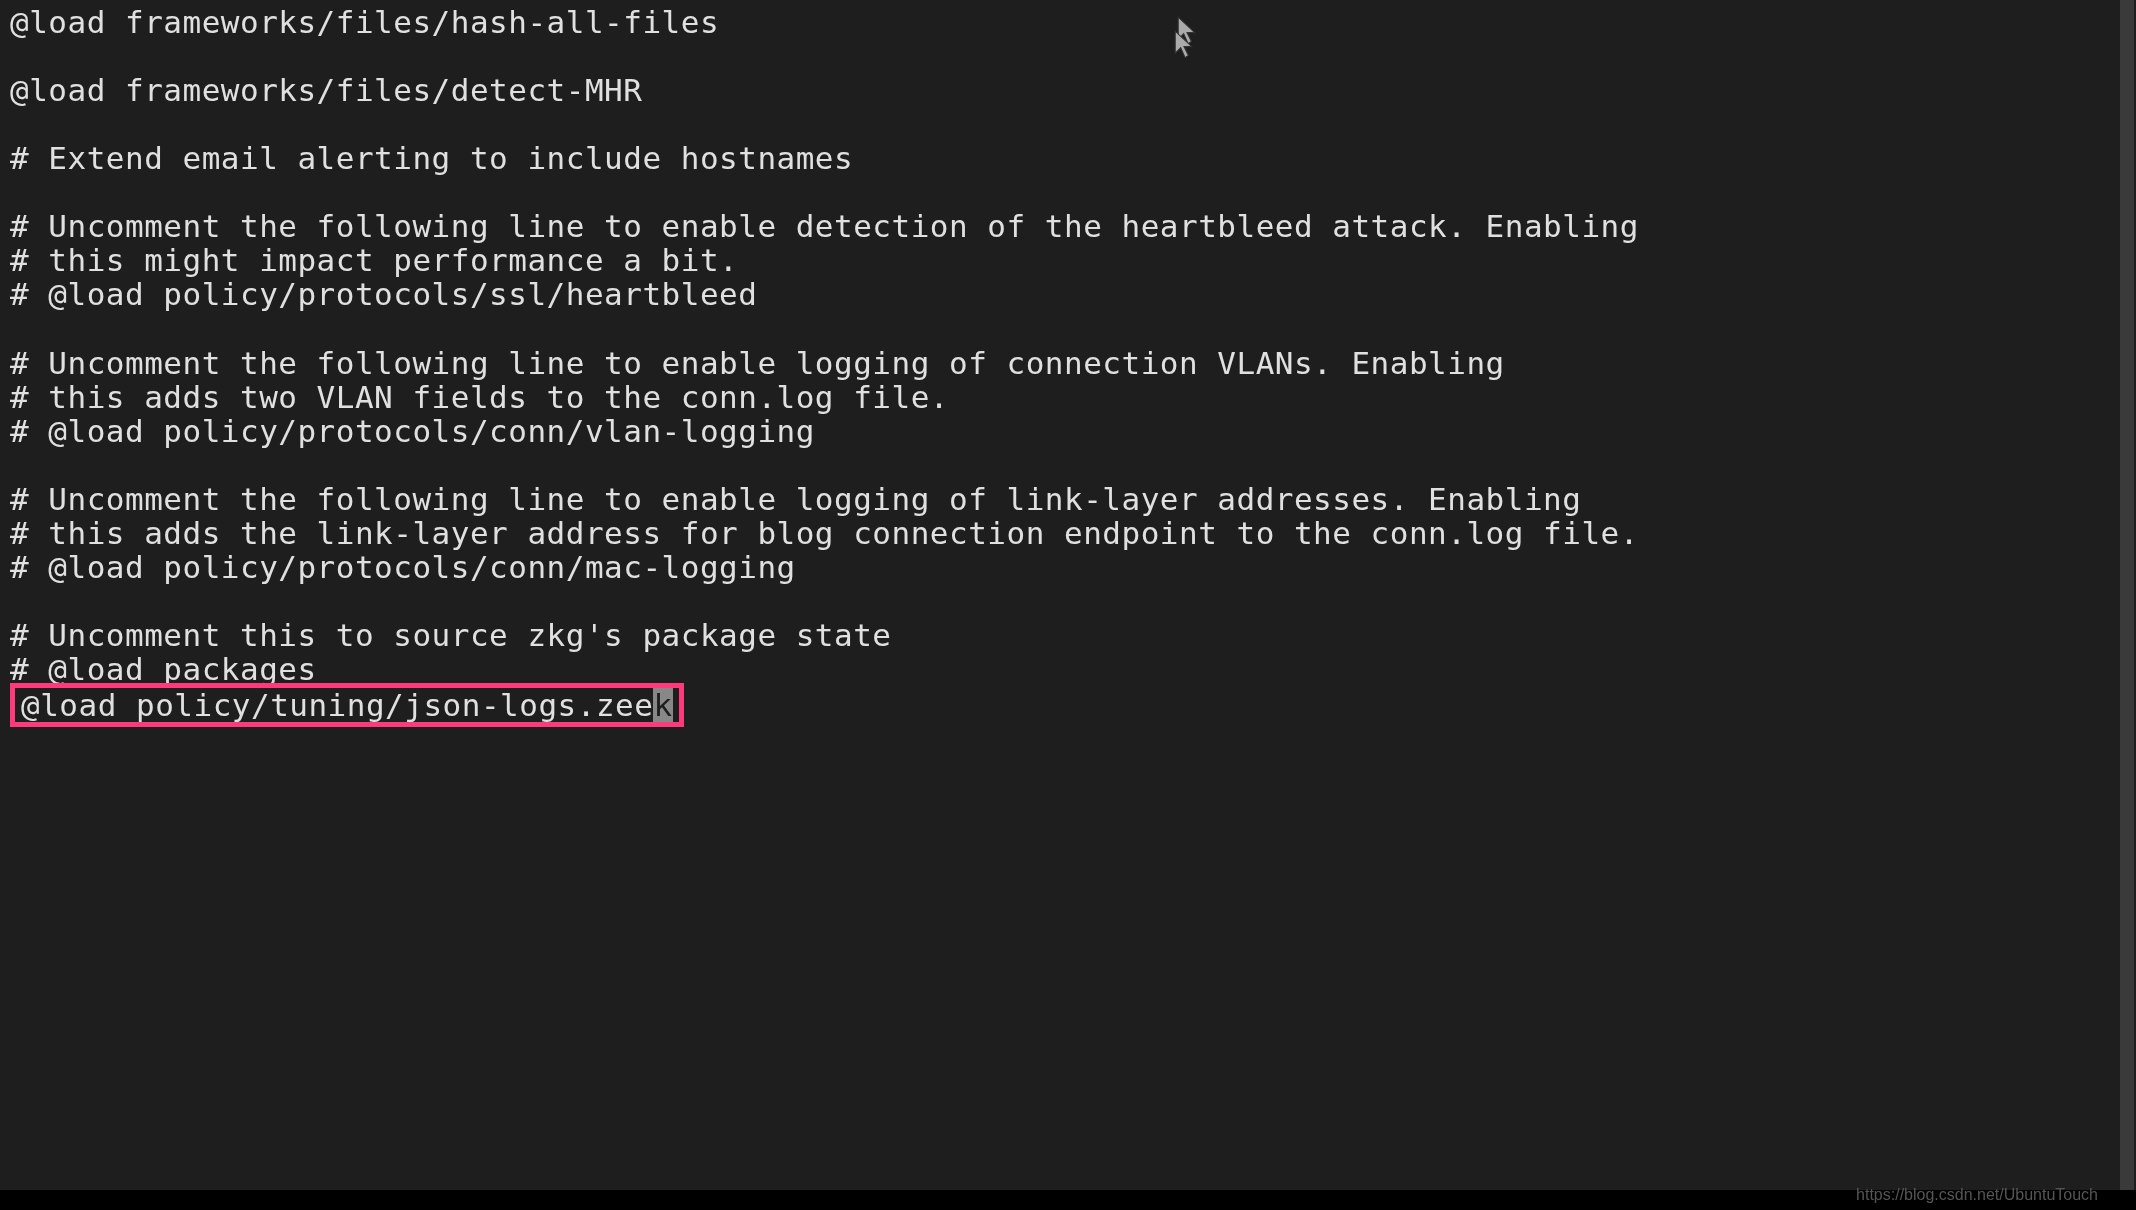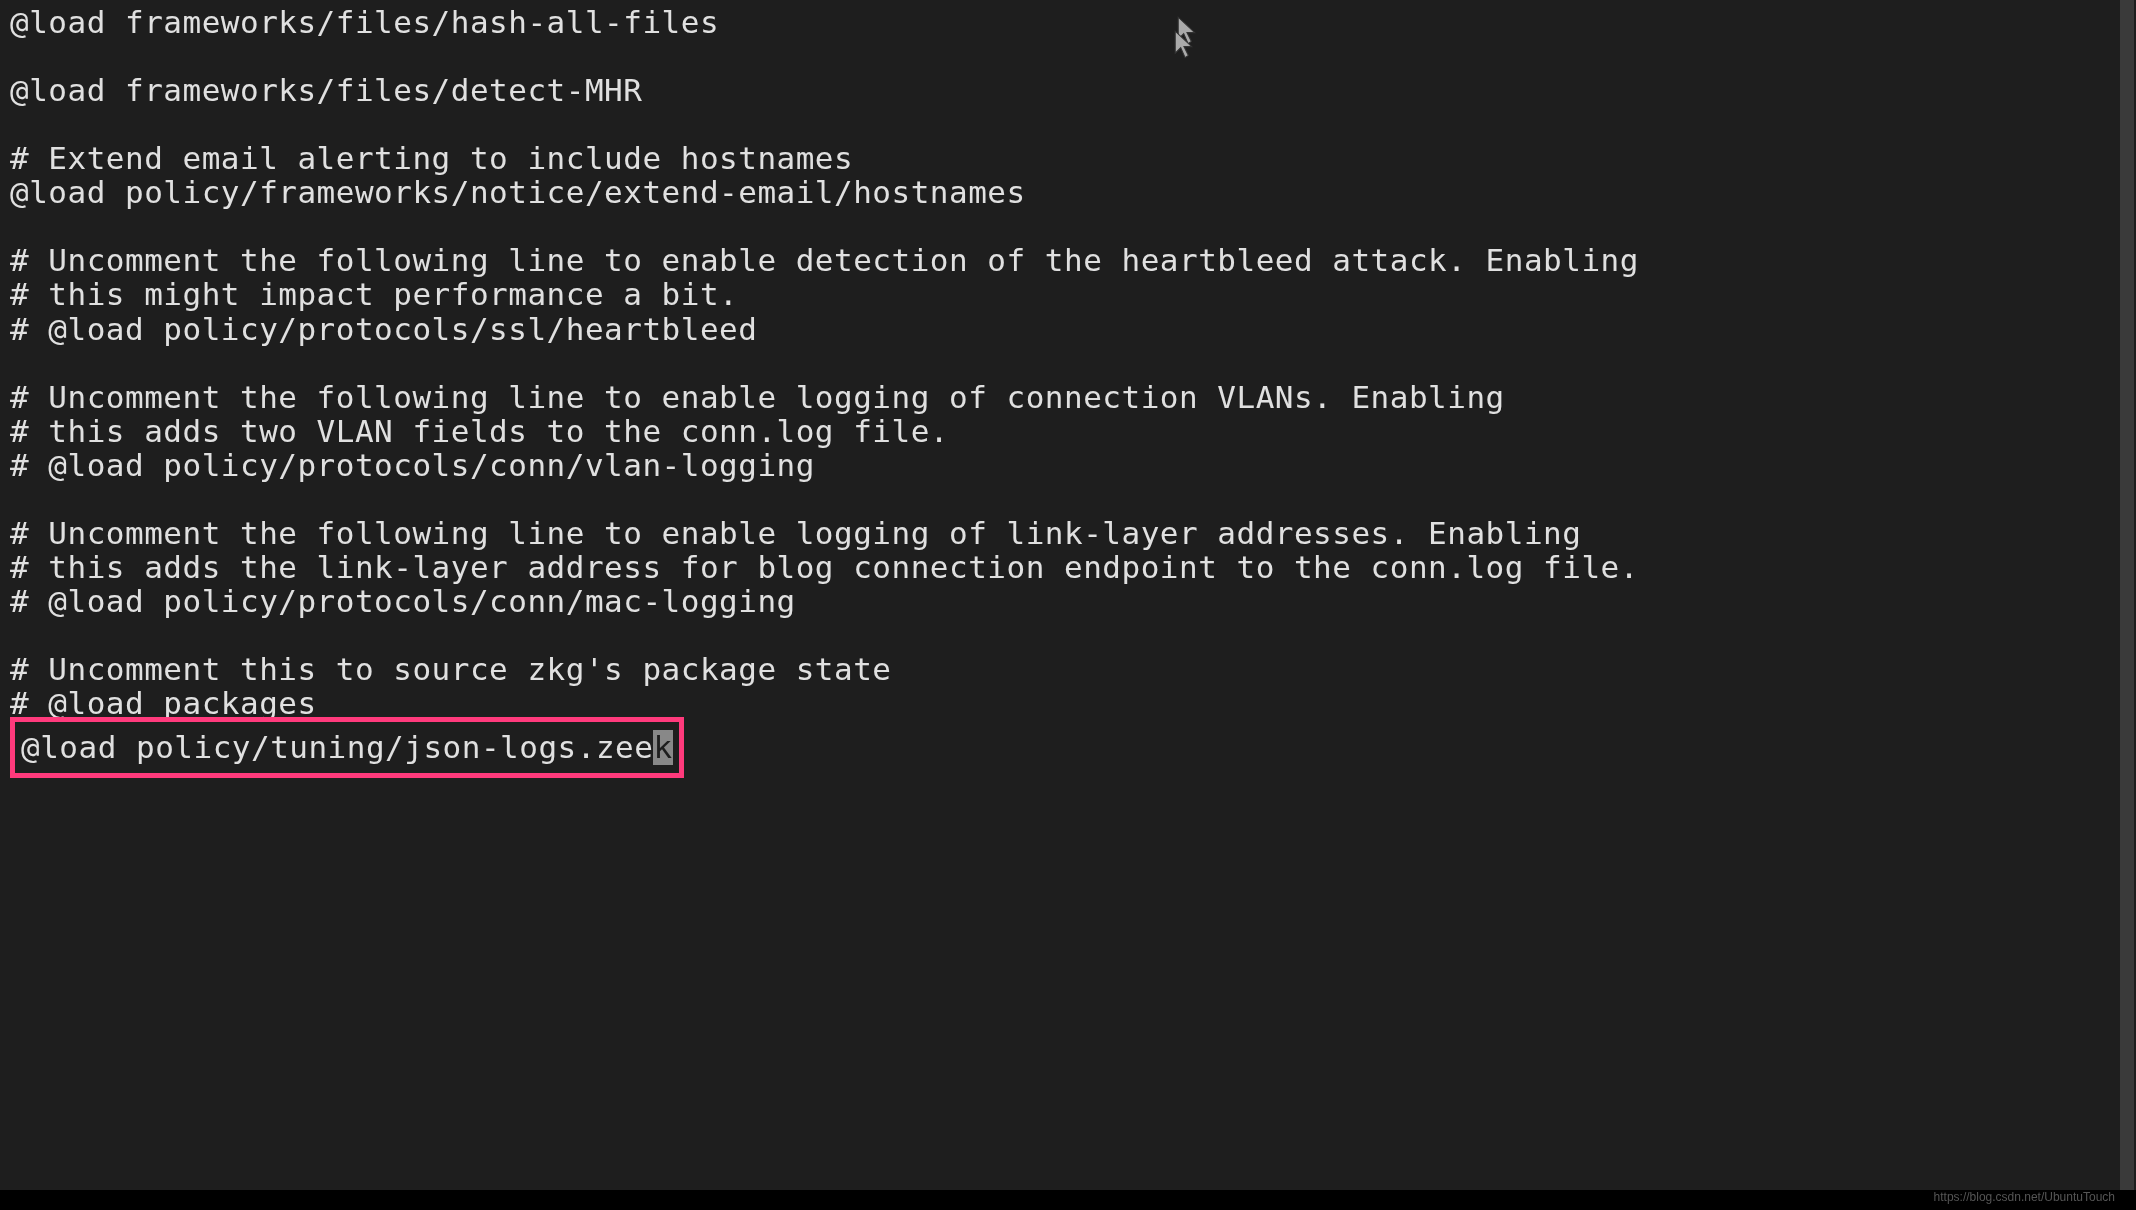--- a/index.html
+++ b/index.html
@@ -23,21 +23,21 @@
     .line {
       white-space: pre;
       min-height: 34px;
     }
     .empty-line {
       height: 34px;
     }
     .highlighted-box {
       border: 5px solid #ff3a7c;
       display: inline-block;
-      padding: 8px 6px;
+      padding: 0px 6px;
       margin-top: -3px;
       position: relative;
     }
     .cursor-block {
       background-color: #888;
       display: inline-block;
       color: #1e1e1e;
     }
     .cursor-icon {
       position: absolute;
@@ -63,23 +63,23 @@
     .scrollbar-thumb {
       position: absolute;
       right: 0;
       top: 0;
       width: 14px;
       height: 100%;
       background: #3a3a3a;
     }
     .watermark {
       position: absolute;
-      right: 21px;
+      right: 38px;
       bottom: 6px;
-      font-size: 12px;
+      font-size: 16px;
       color: #555;
       font-family: Arial, sans-serif;
       letter-spacing: 0;
     }
     .bottom-gap {
       position: absolute;
       left: 0;
       bottom: 0;
       width: 100%;
       height: 20px;
@@ -88,21 +88,20 @@
   </style>
 </head>
 <body>
 
 <div>
   <div class="line">@load frameworks/files/hash-all-files</div>
   <div class="empty-line"></div>
   <div class="line">@load frameworks/files/detect-MHR</div>
   <div class="empty-line"></div>
   <div class="line"># Extend email alerting to include hostnames</div>
-  <div class="line">@load policy/frameworks/notice/extend-email/hostnames</div>
   <div class="empty-line"></div>
   <div class="line"># Uncomment the following line to enable detection of the heartbleed attack. Enabling</div>
   <div class="line"># this might impact performance a bit.</div>
   <div class="line"># @load policy/protocols/ssl/heartbleed</div>
   <div class="empty-line"></div>
   <div class="line"># Uncomment the following line to enable logging of connection VLANs. Enabling</div>
   <div class="line"># this adds two VLAN fields to the conn.log file.</div>
   <div class="line"># @load policy/protocols/conn/vlan-logging</div>
   <div class="empty-line"></div>
   <div class="line"># Uncomment the following line to enable logging of link-layer addresses. Enabling</div>

